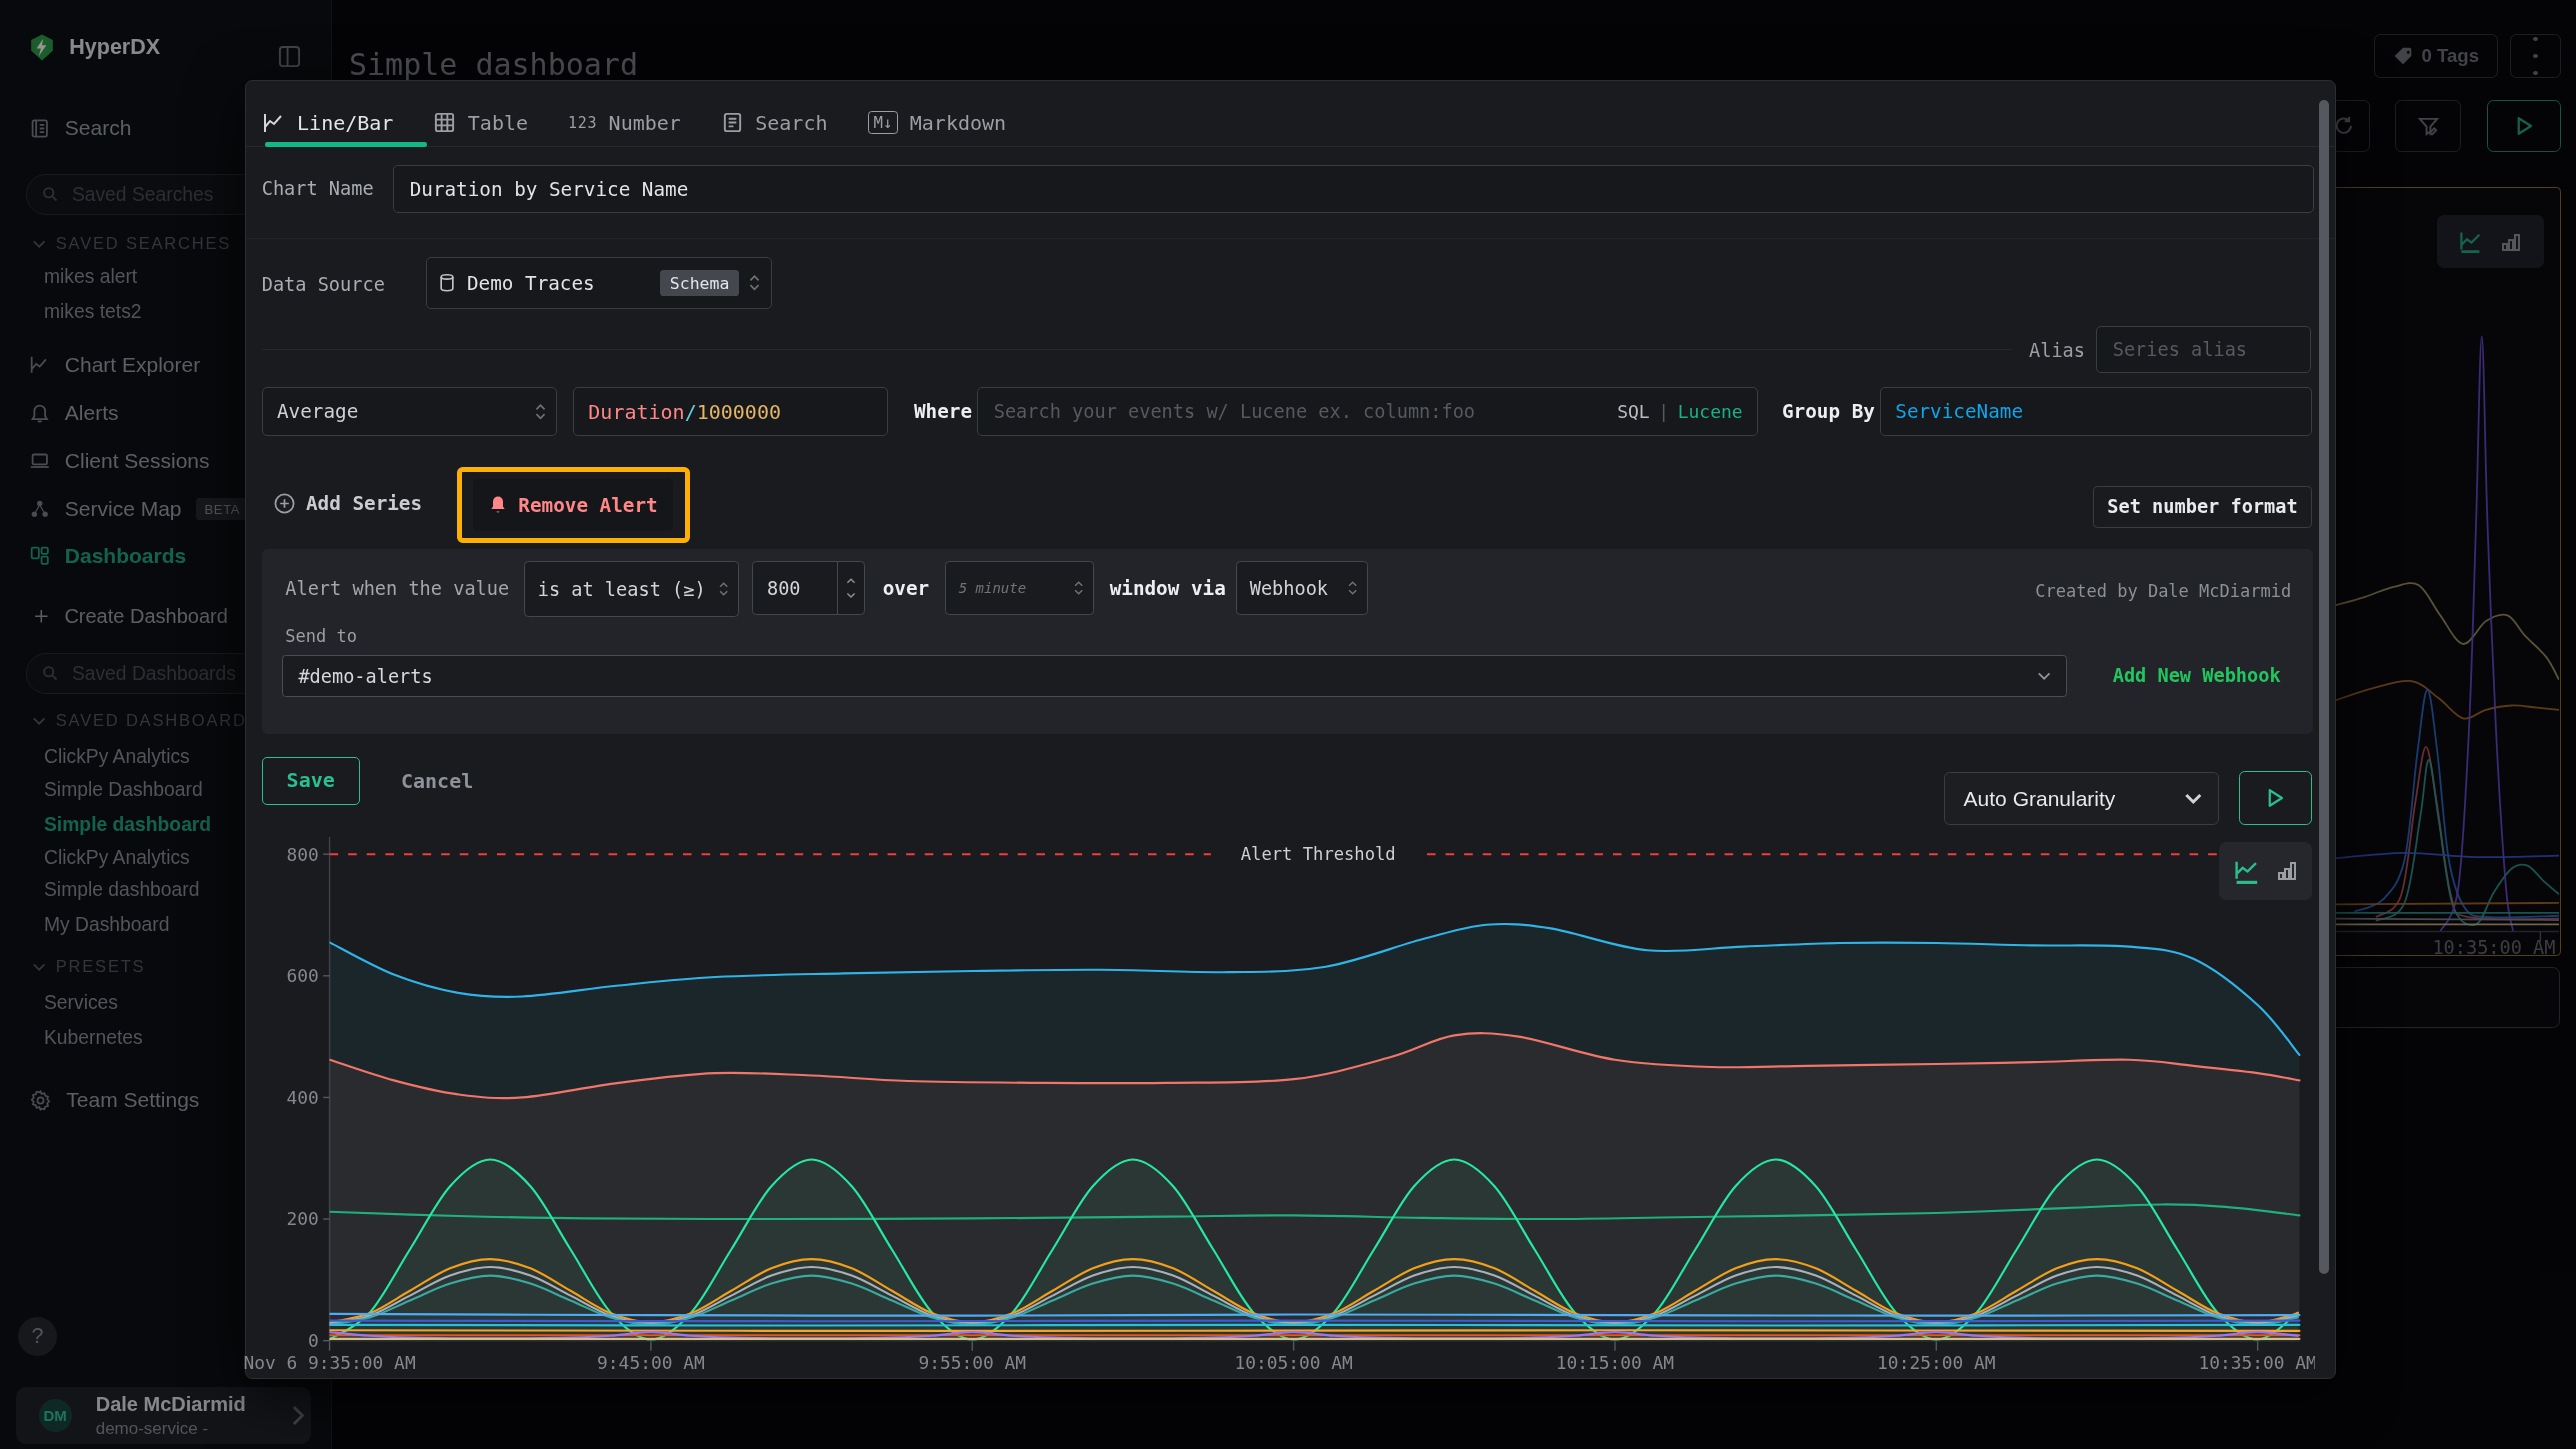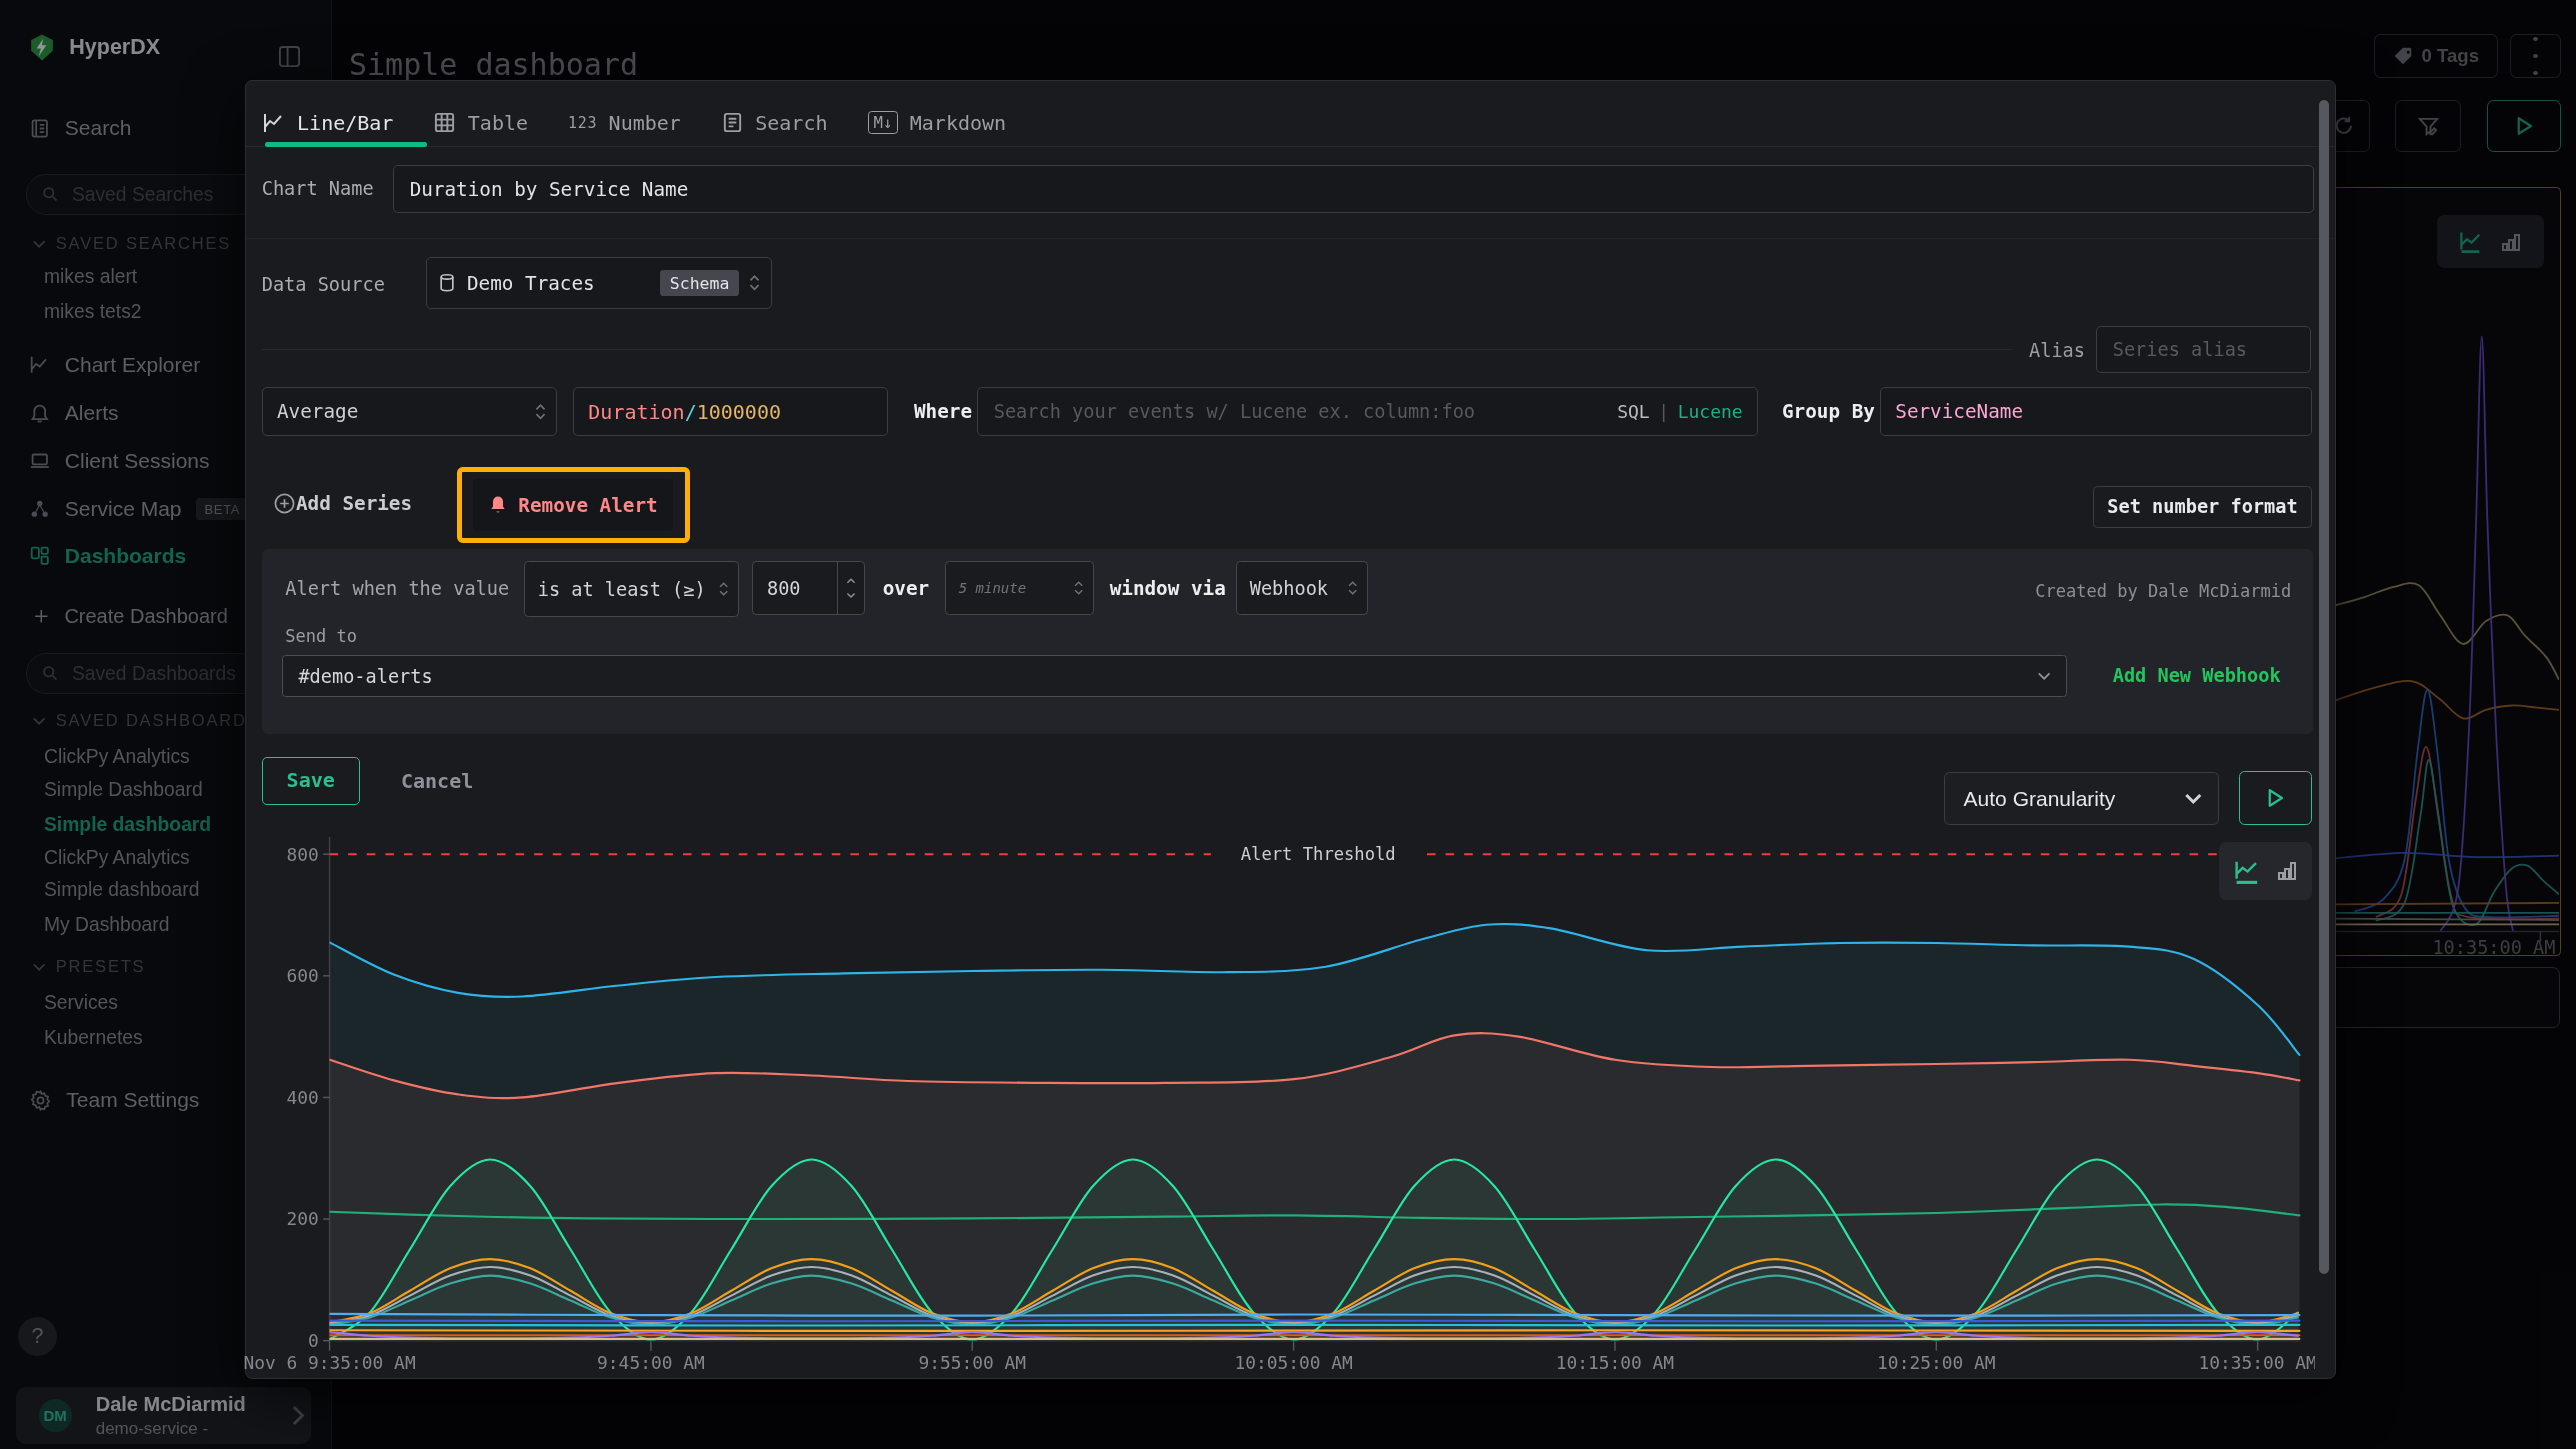--- a/index.html
+++ b/index.html
@@ -313,24 +313,24 @@
   <div class="a input" style="left:731px;top:306px;width:781px;height:49px;">
     <input style="font-size: 18.6px; padding-right: 186px;" placeholder="Search your events w/ Lucene ex. column:foo">
     <div class="a" style="right:14.3px;top:0;height:47px;display:flex;align-items:center;gap:8.6px;font-size:18px;">
       <span style="color:#b9bcc2;">SQL</span>
       <span style="color:#565960;">|</span>
       <span style="color:#18b285;">Lucene</span>
     </div>
   </div>
   <div class="a blbl" style="left:1536px;top:319px;">Group By</div>
   <div class="a input" style="left:1634px;top:306px;width:432px;height:49px;display:flex;align-items:center;padding:0 14.3px;">
-    <span style="color:#f9a8d4;font-size:19.3px;">ServiceName</span>
-  </div>
-
-  <div class="a" style="left:27px;top:411px;display:flex;align-items:center;">
+    <span style="color:#0ea5e9;font-size:19.3px;">ServiceName</span>
+  </div>
+
+  <div class="a" style="left:27px;top:411px;display:flex;align-items:center;gap:10px;">
     <svg width="23" height="23" viewBox="0 0 24 24" fill="none" stroke="#9b9ea5" stroke-width="1.8">
         <circle cx="12" cy="12" r="9.5"></circle>
         <path d="M12 7.5v9M7.5 12h9"></path>
       </svg>
     <span style="font-size:19.3px;font-weight:bold;color:#caccd1;">Add Series</span>
   </div>
   <div class="a" style="left:227px;top:398px;width:200px;height:52px;background:#151619;border-radius:4.3px;display:flex;align-items:center;justify-content:center;gap:10px;">
     <svg width="20" height="21.5" viewBox="0 0 24 24" fill="#ff8787">
         <path d="M12 2a6 6 0 00-6 6v6l-2 3h16l-2-3V8a6 6 0 00-6-6z"></path>
         <path d="M10 20a2.2 2.2 0 004 0z"></path>

